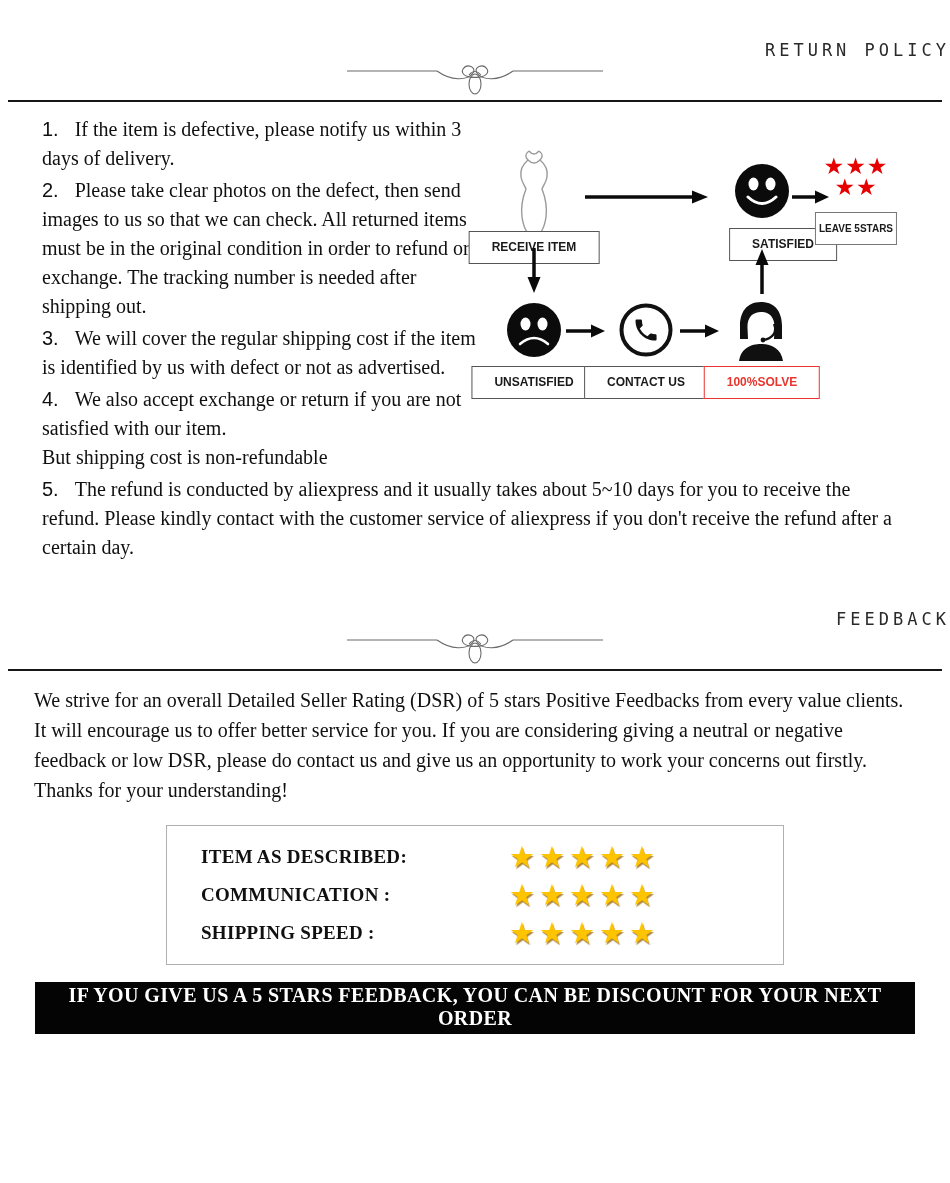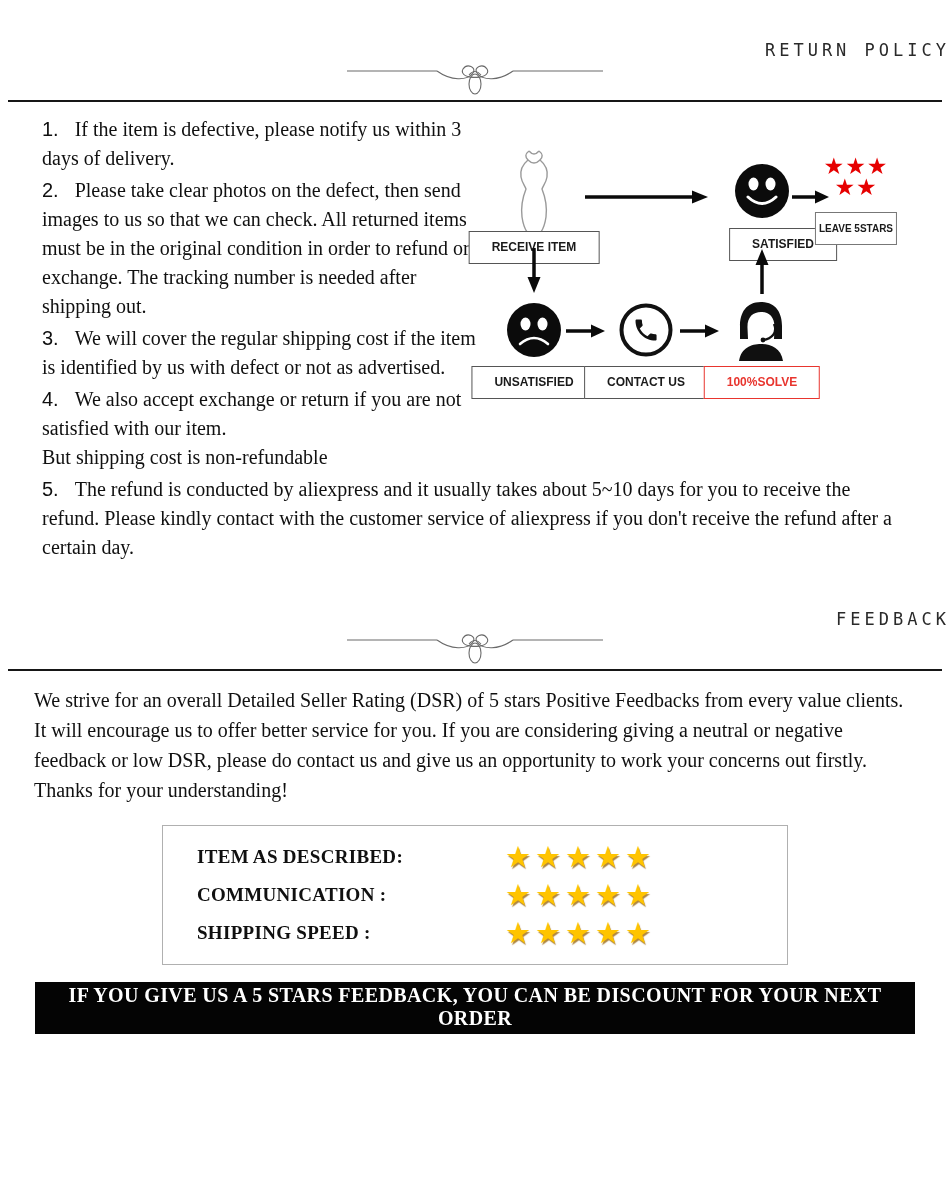--- a/index.html
+++ b/index.html
@@ -26,21 +26,21 @@
   .flow-label{font-family:"Liberation Sans","DejaVu Sans",sans-serif;font-weight:bold;
               font-size:12px;color:#1a1a1a;border:1px solid #555;background:#fff;
               padding:1px 22px;white-space:nowrap;}
   .flow-label.small{font-size:10px;padding:1px 3px;border-color:#777;}
   .flow-label.red{color:#e8352e;border-color:#e8352e;}
   .red-stars{color:#e60000;text-align:center;line-height:20px;font-size:23px;
              letter-spacing:1px;width:70px;}
   .red-stars div{height:21px;}
   
   .feedback-para{padding:0 18px;margin:14px 16px 0;font-size:20px;line-height:30px;}
-  .ratings{width:578px;margin:20px auto 16px;border:1px solid #b0b0b0;padding:12px 12px 12px 34px;box-sizing:content-box;}
+  .ratings{width:578px;margin:20px auto 16px;border:1px solid #b0b0b0;padding:12px 4px 12px 34px;box-sizing:content-box;}
   .rrow{display:flex;align-items:center;height:38px;}
   .rlabel{width:308px;font-weight:bold;font-size:19px;letter-spacing:0.3px;}
   .rstars{font-size:29px;line-height:1;color:#ffc400;letter-spacing:4px;
           text-shadow:1px 2px 1px rgba(150,95,0,0.75), -0.5px -0.5px 0 #fff3b0;}
   .banner{margin:17px 35px 0;background:#040404;color:#fff;font-weight:bold;font-size:20px;
           text-align:center;letter-spacing:0.4px;padding:2px 0 4px;}
 </style>
 </head>
 <body>
 

